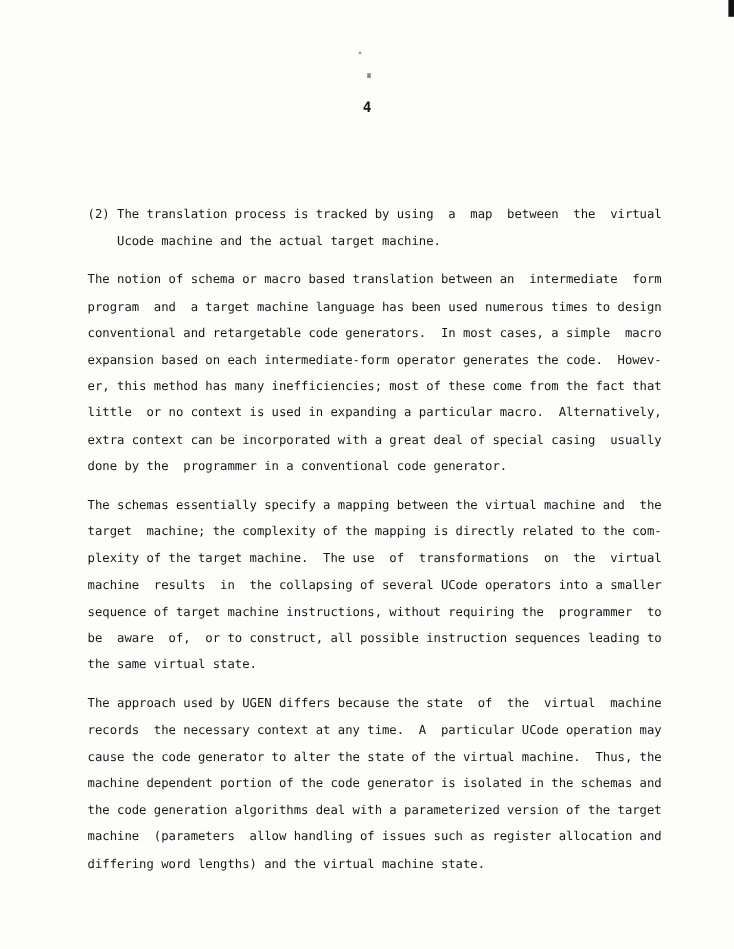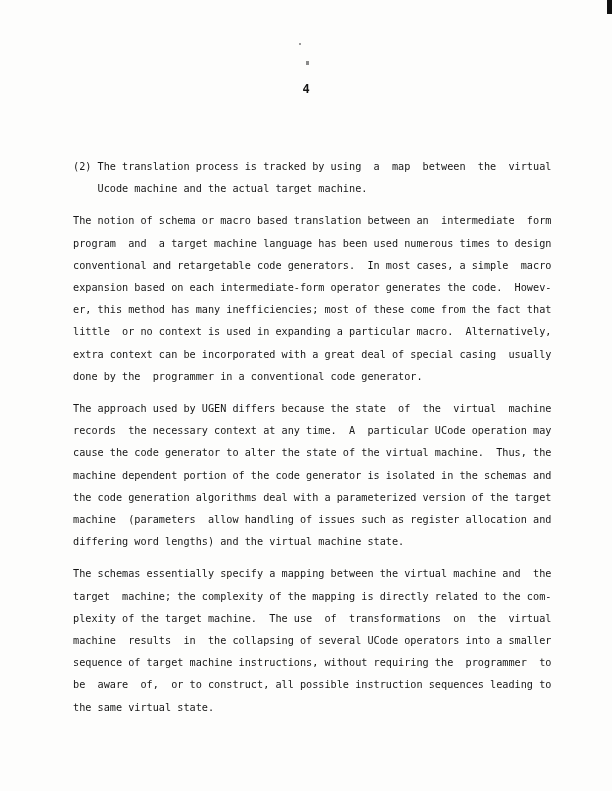--- a/index.html
+++ b/index.html
@@ -46,21 +46,21 @@
     width: 612px;
     text-align: center;
     font-size: 12px;
     font-weight: bold;
     color: #141414;
     letter-spacing: 0;
   }
   .text-block {
     position: absolute;
     left: 73px;
-    top: 156px;
+    top: 169px;
     width: 500px;
   }
   .para {
     white-space: pre;
     font-family: "DejaVu Sans Mono", monospace;
     font-size: 10.2px;
     line-height: 22.2px;
     color: #161616;
     margin: 0 0 10px 0;
   }
@@ -79,28 +79,28 @@
     <div class="para">(2) The translation process is tracked by using  a  map  between  the  virtual
     Ucode machine and the actual target machine.</div>
     <div class="para">The notion of schema or macro based translation between an  intermediate  form
 program  and  a target machine language has been used numerous times to design
 conventional and retargetable code generators.  In most cases, a simple  macro
 expansion based on each intermediate-form operator generates the code.  Howev-
 er, this method has many inefficiencies; most of these come from the fact that
 little  or no context is used in expanding a particular macro.  Alternatively,
 extra context can be incorporated with a great deal of special casing  usually
 done by the  programmer in a conventional code generator.</div>
+    <div class="para">The schemas essentially specify a mapping between the virtual machine and  the
+target  machine; the complexity of the mapping is directly related to the com-
+plexity of the target machine.  The use  of  transformations  on  the  virtual
+machine  results  in  the collapsing of several UCode operators into a smaller
+sequence of target machine instructions, without requiring the  programmer  to
+be  aware  of,  or to construct, all possible instruction sequences leading to
+the same virtual state.</div>
     <div class="para">The approach used by UGEN differs because the state  of  the  virtual  machine
 records  the necessary context at any time.  A  particular UCode operation may
 cause the code generator to alter the state of the virtual machine.  Thus, the
 machine dependent portion of the code generator is isolated in the schemas and
 the code generation algorithms deal with a parameterized version of the target
 machine  (parameters  allow handling of issues such as register allocation and
 differing word lengths) and the virtual machine state.</div>
-    <div class="para">The schemas essentially specify a mapping between the virtual machine and  the
-target  machine; the complexity of the mapping is directly related to the com-
-plexity of the target machine.  The use  of  transformations  on  the  virtual
-machine  results  in  the collapsing of several UCode operators into a smaller
-sequence of target machine instructions, without requiring the  programmer  to
-be  aware  of,  or to construct, all possible instruction sequences leading to
-the same virtual state.</div>
   </div>
 </div>
 
 </body></html>

